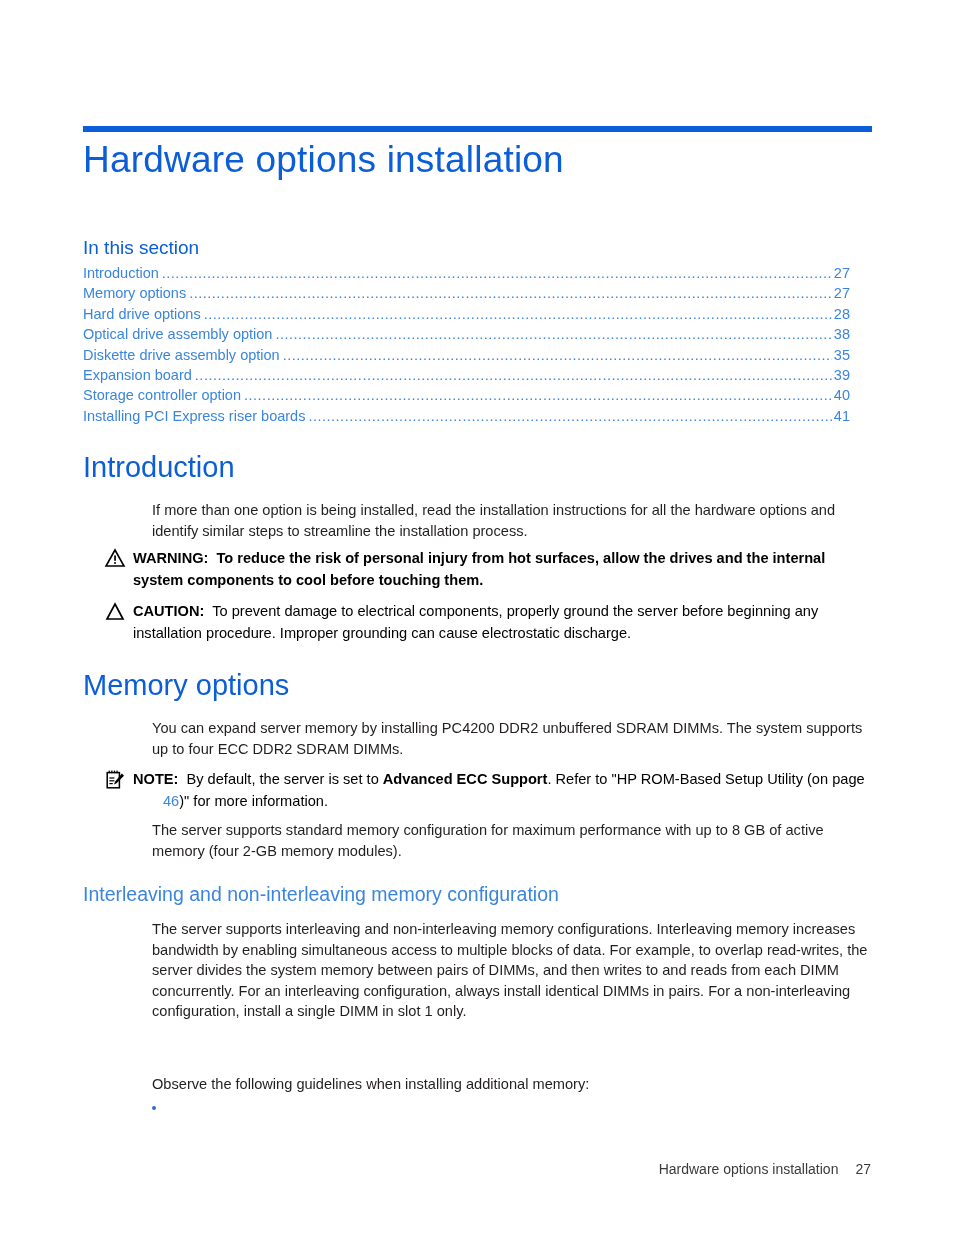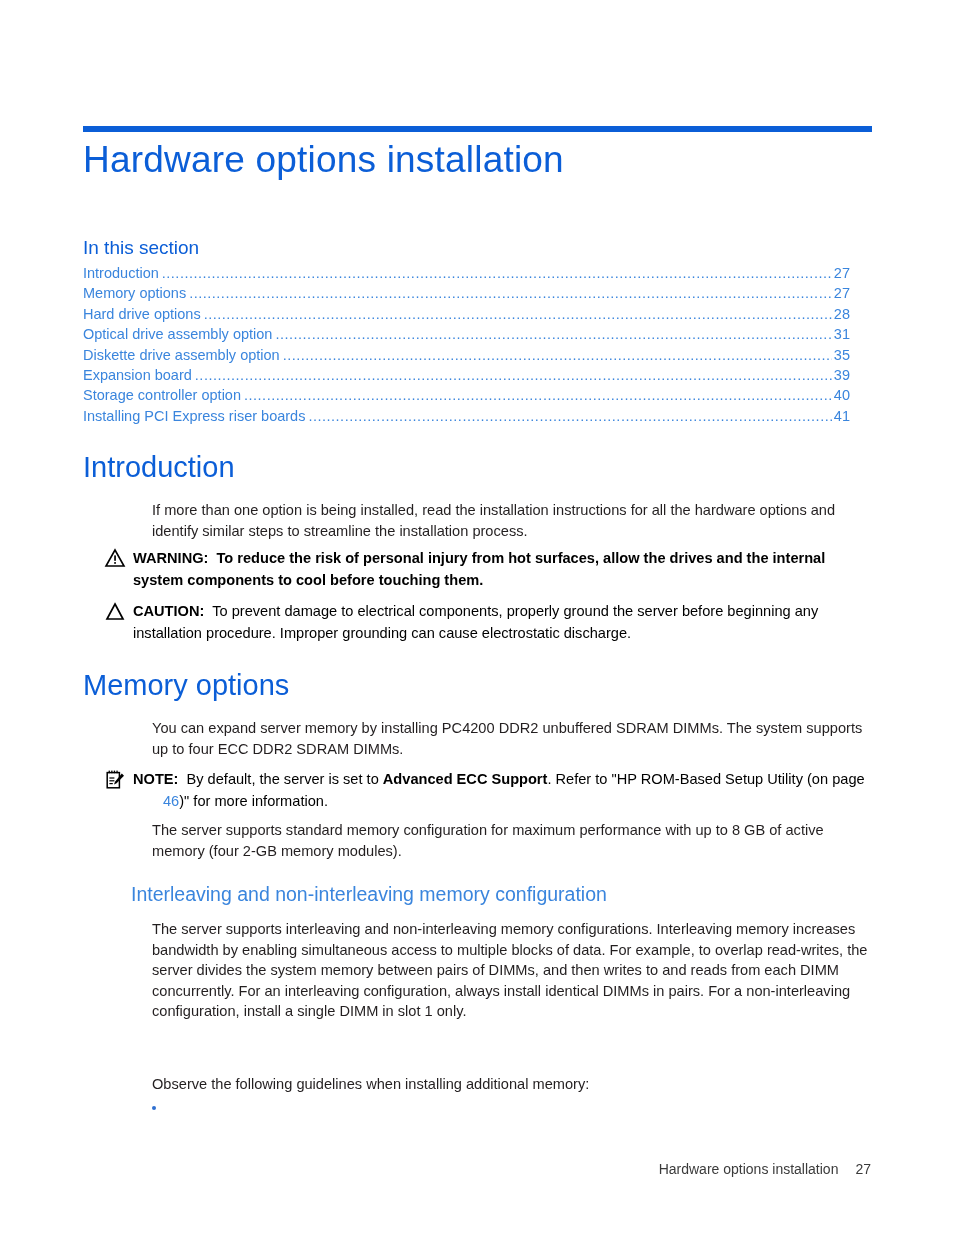--- a/index.html
+++ b/index.html
@@ -89,21 +89,20 @@
   }
 
   
   .h2 {
     position: absolute;
     left: 83px;
     font-size: 19.5px;
     line-height: 25px;
     color: #3a85dd;
     font-weight: 400;
-    margin-left: 48px;
   }
 
   
   .body {
     position: absolute;
     left: 152px;
     width: 716px;
     font-size: 14.6px;
     line-height: 20.5px;
     color: #231f20;
@@ -194,21 +193,21 @@
       <span class="toc-page">27</span>
     </div>
     <div class="toc-row">
       <span class="toc-label">Hard drive options</span>
       <span class="toc-dots">........................................................................................................................................................................................................</span>
       <span class="toc-page">28</span>
     </div>
     <div class="toc-row">
       <span class="toc-label">Optical drive assembly option</span>
       <span class="toc-dots">........................................................................................................................................................................................................</span>
-      <span class="toc-page">31</span>
+      <span class="toc-page">38</span>
     </div>
     <div class="toc-row">
       <span class="toc-label">Diskette drive assembly option</span>
       <span class="toc-dots">........................................................................................................................................................................................................</span>
       <span class="toc-page">35</span>
     </div>
     <div class="toc-row">
       <span class="toc-label">Expansion board</span>
       <span class="toc-dots">........................................................................................................................................................................................................</span>
       <span class="toc-page">39</span>

